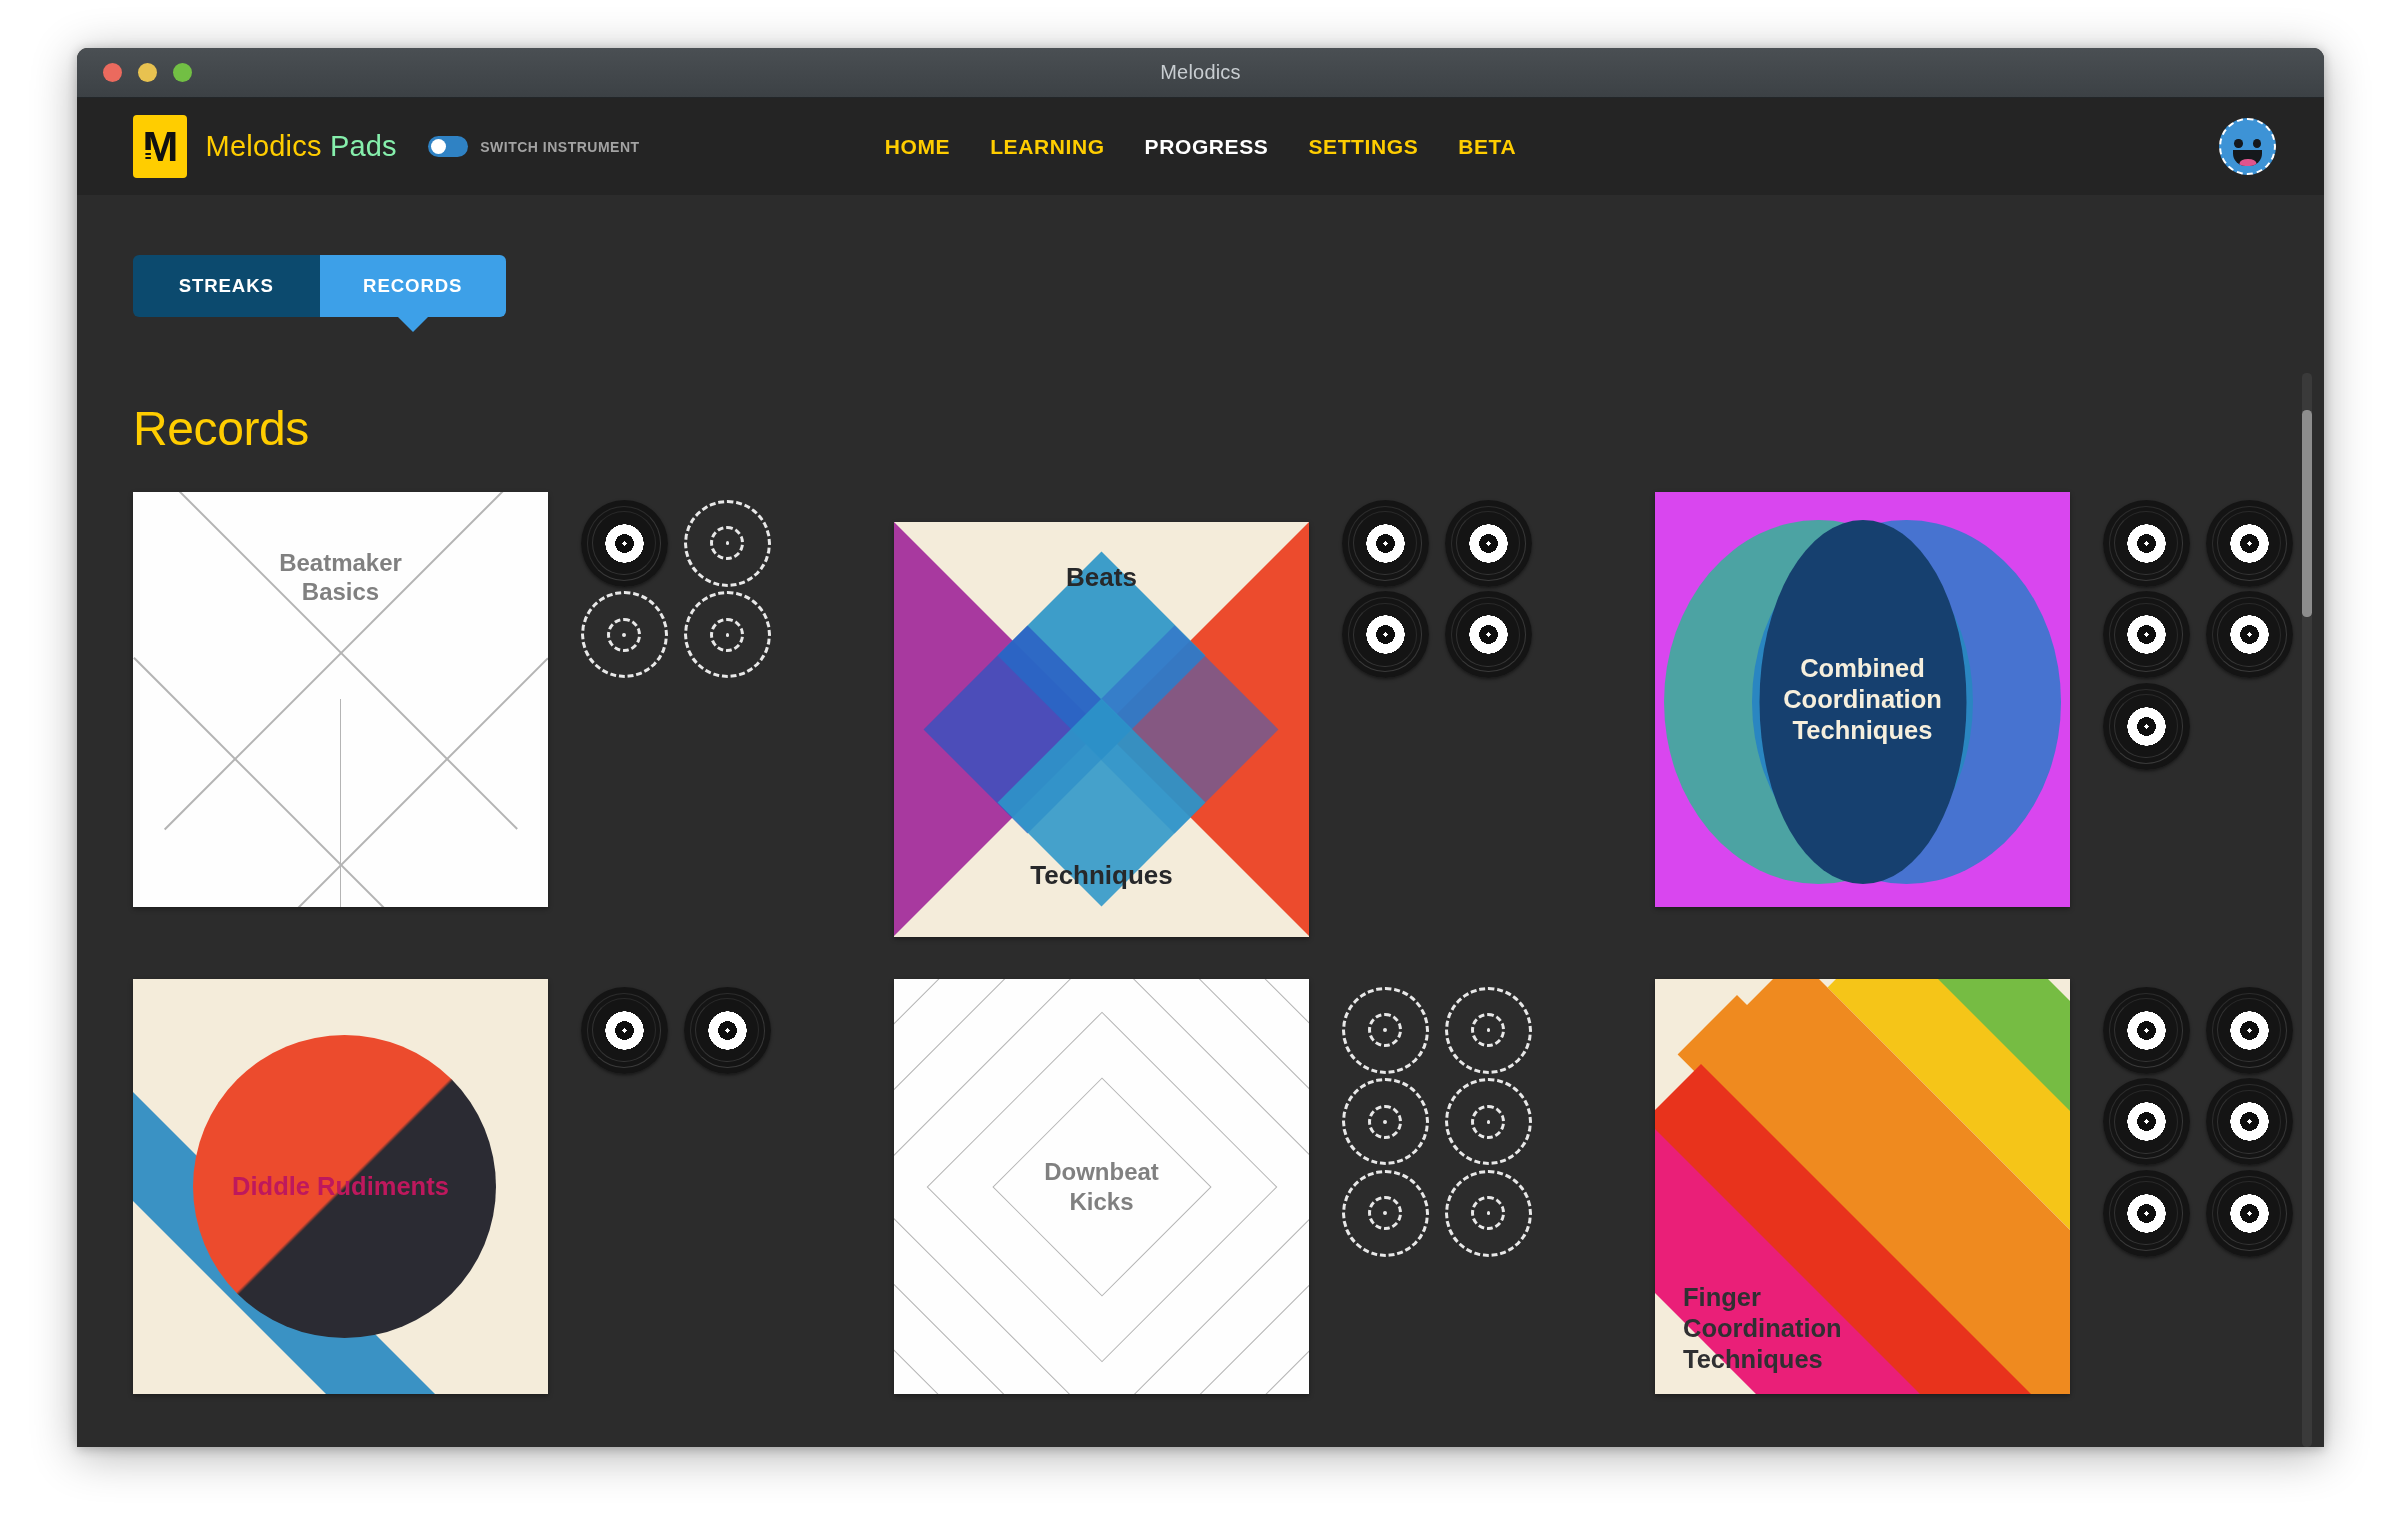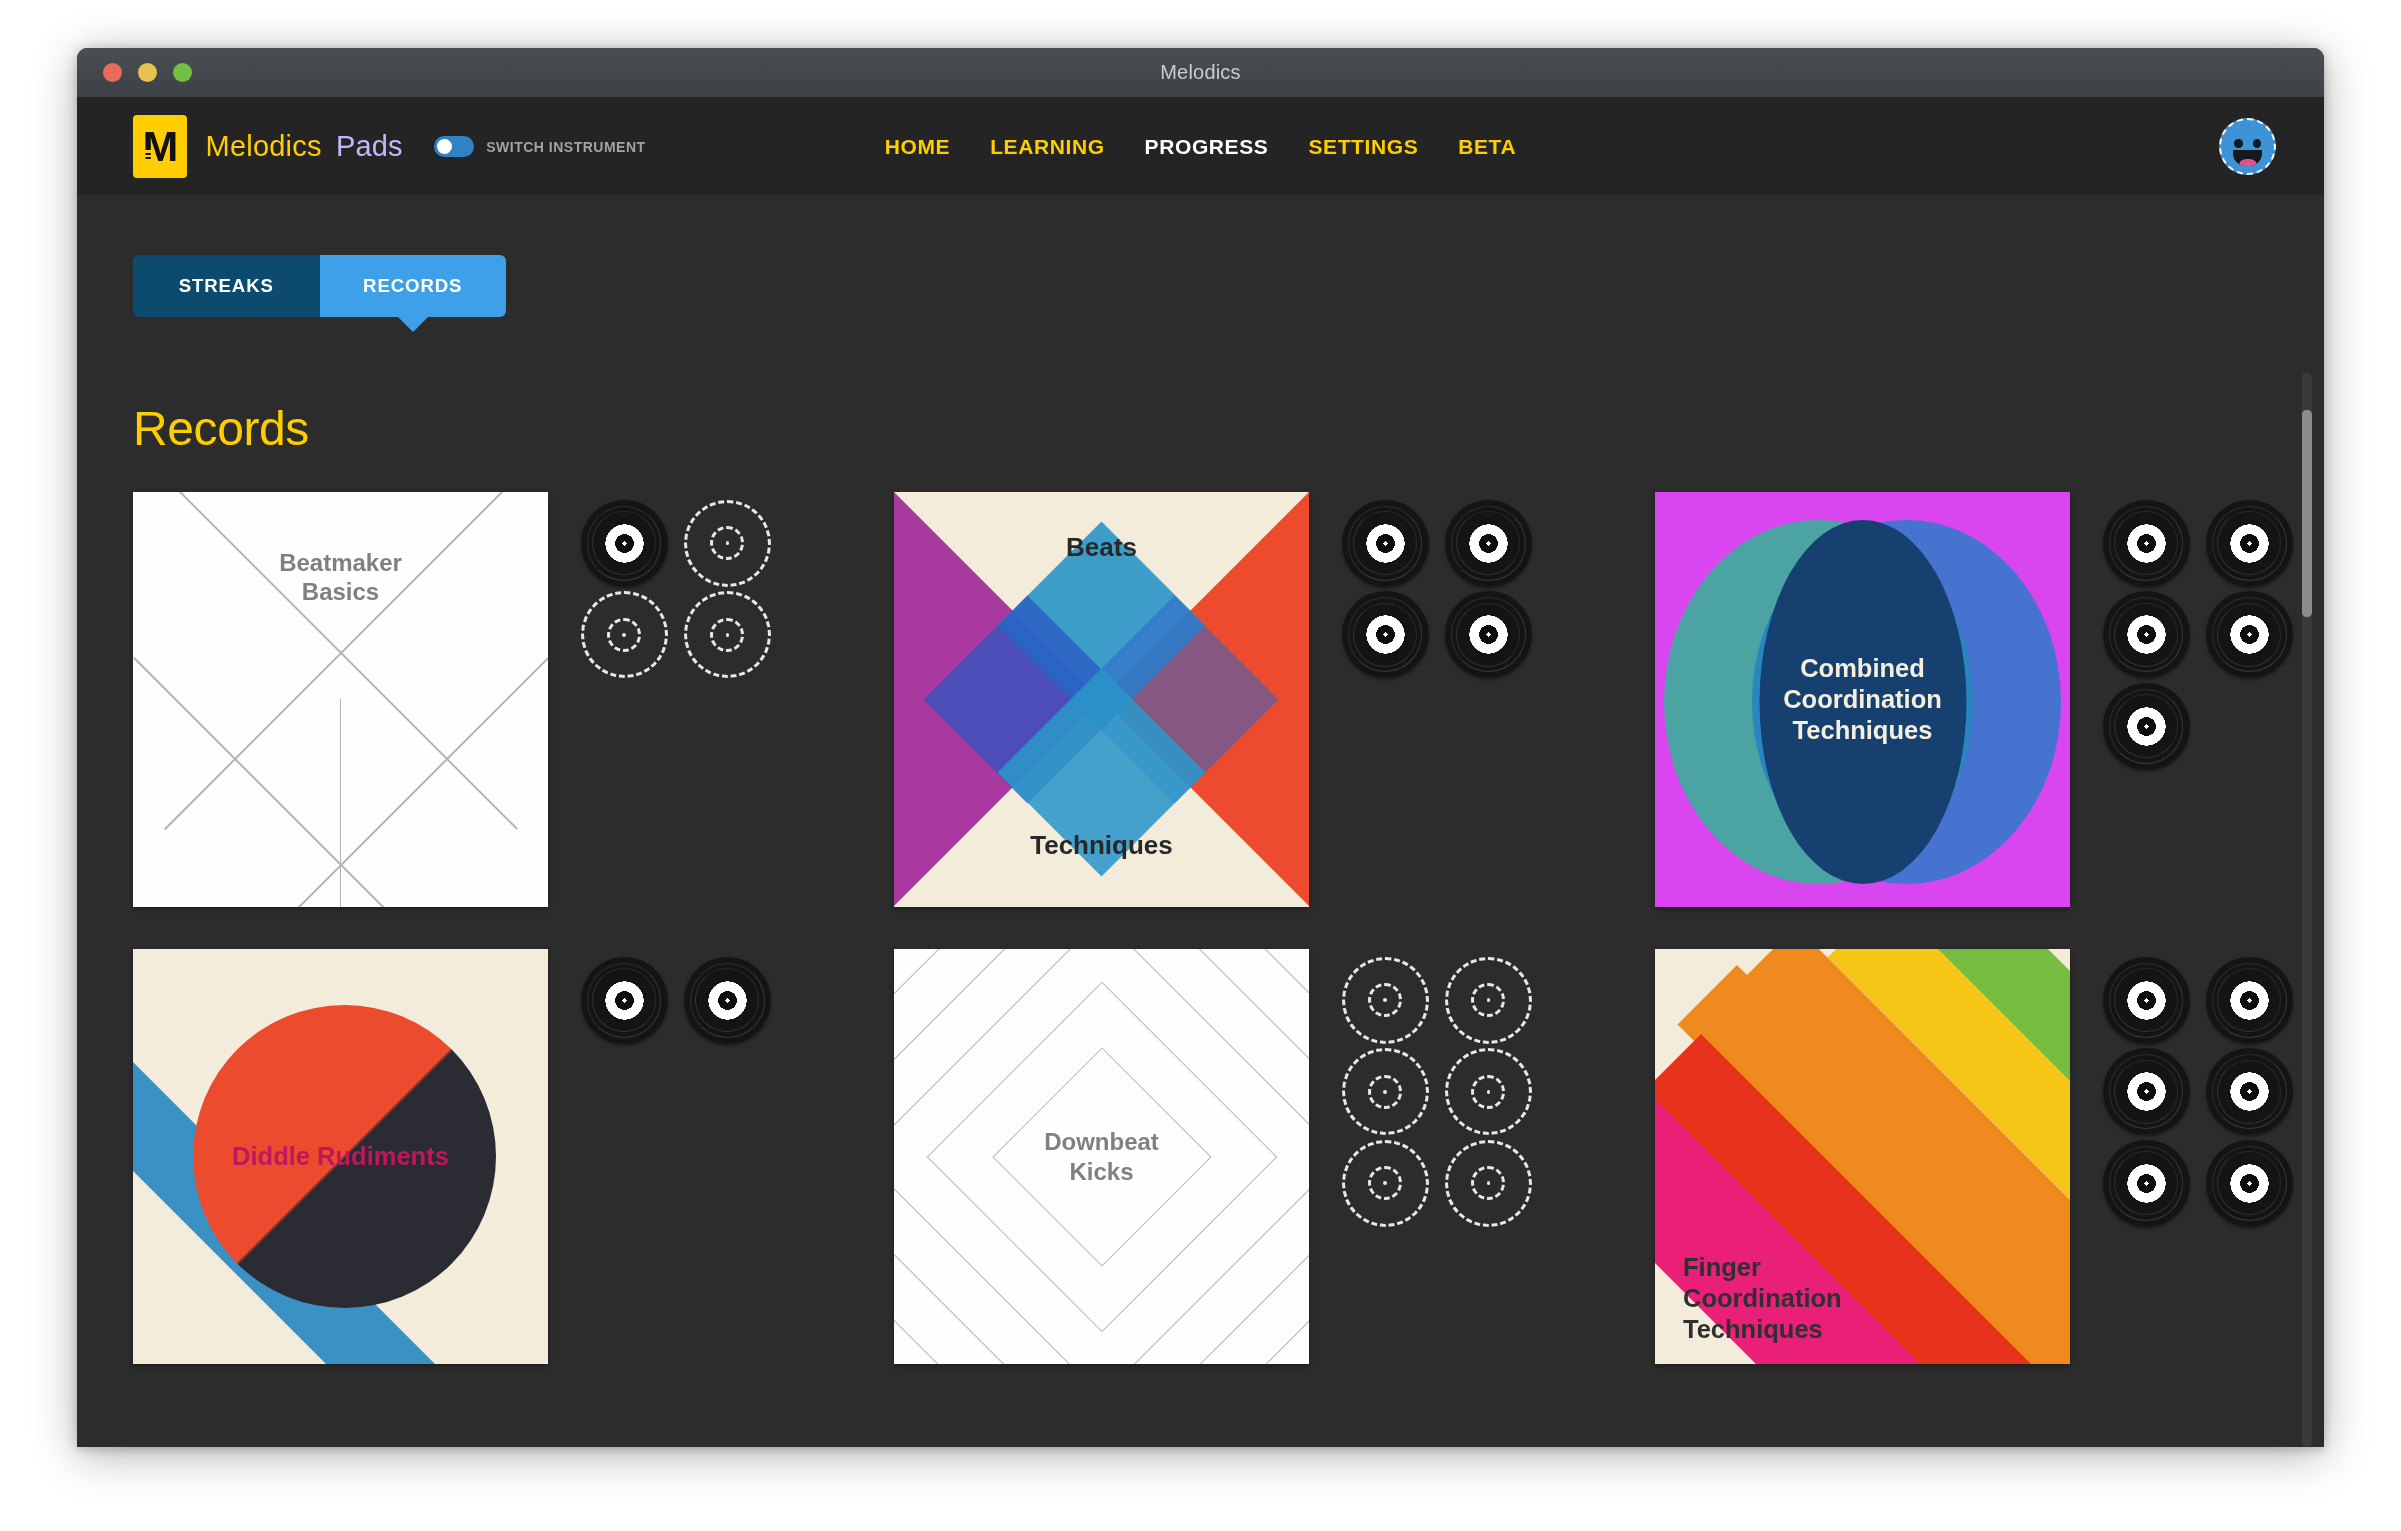--- a/index.html
+++ b/index.html
@@ -114,21 +114,21 @@
     height: 2.3px;
     background: #ffcd00;
     margin-bottom: 2.3px;
   }
   .brand-text {
     font-size: 29px;
     letter-spacing: 0.2px;
     white-space: nowrap;
   }
   .brand-text .yellow { color: #ffcd00; }
-  .brand-text .white  { color: #c4b5fd; margin-left: 6px; }
+  .brand-text .white  { color: #86efac; }
 
   .switch-wrap {
     display: flex;
     align-items: center;
     gap: 12.4px;
     margin-left: 31px;
     cursor: pointer;
   }
   .toggle {
     width: 40px; height: 21.7px;
@@ -329,21 +329,21 @@
     background: #b4b4b4;
   }
   .cv-beatmaker .cover-title {
     top: 56px; left: 0; right: 0;
     text-align: center;
     color: #808080;
     font-size: 24px;
   }
 
   
-  .cv-beats { background: #f4ecda; }
+  .cv-beats { background: #f4ecda; margin-top: 30px; }
   .cv-beats .tri-left {
     position: absolute;
     left: 0; top: 0;
     width: 0; height: 0;
     border-top: 207px solid transparent;
     border-bottom: 207px solid transparent;
     border-left: 207px solid #a8399f;
   }
   .cv-beats .tri-right {
     position: absolute;

